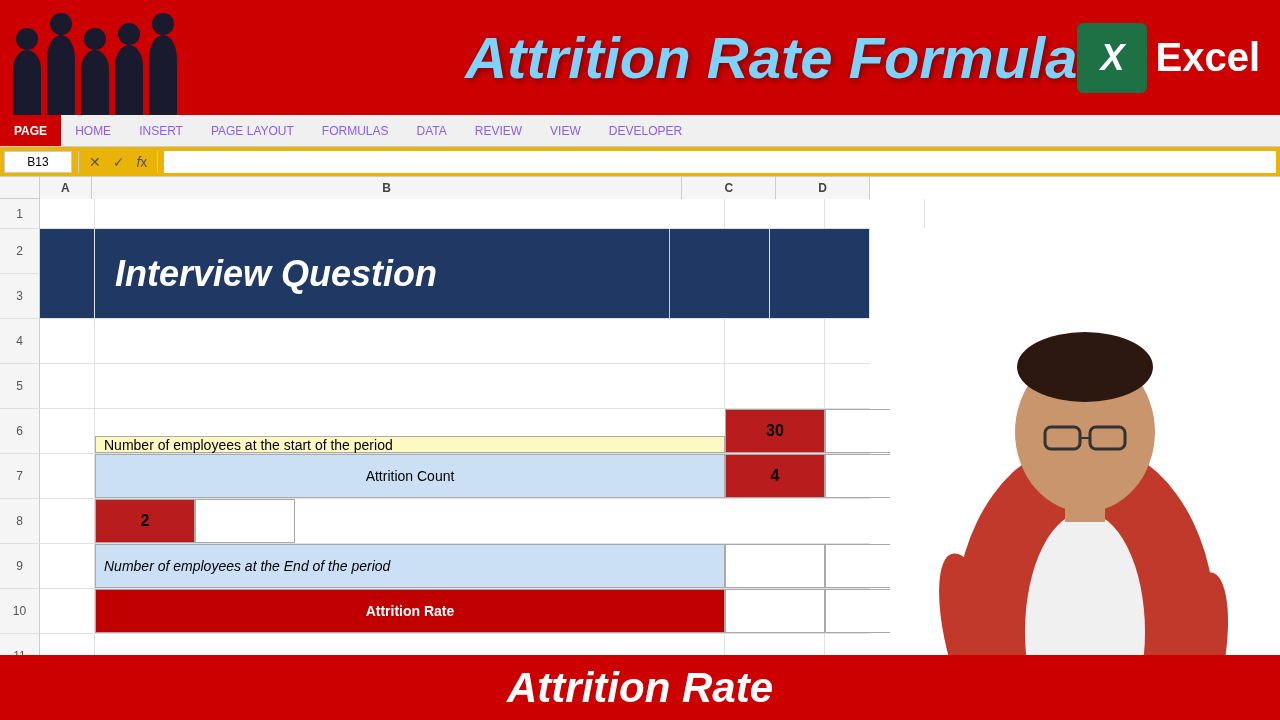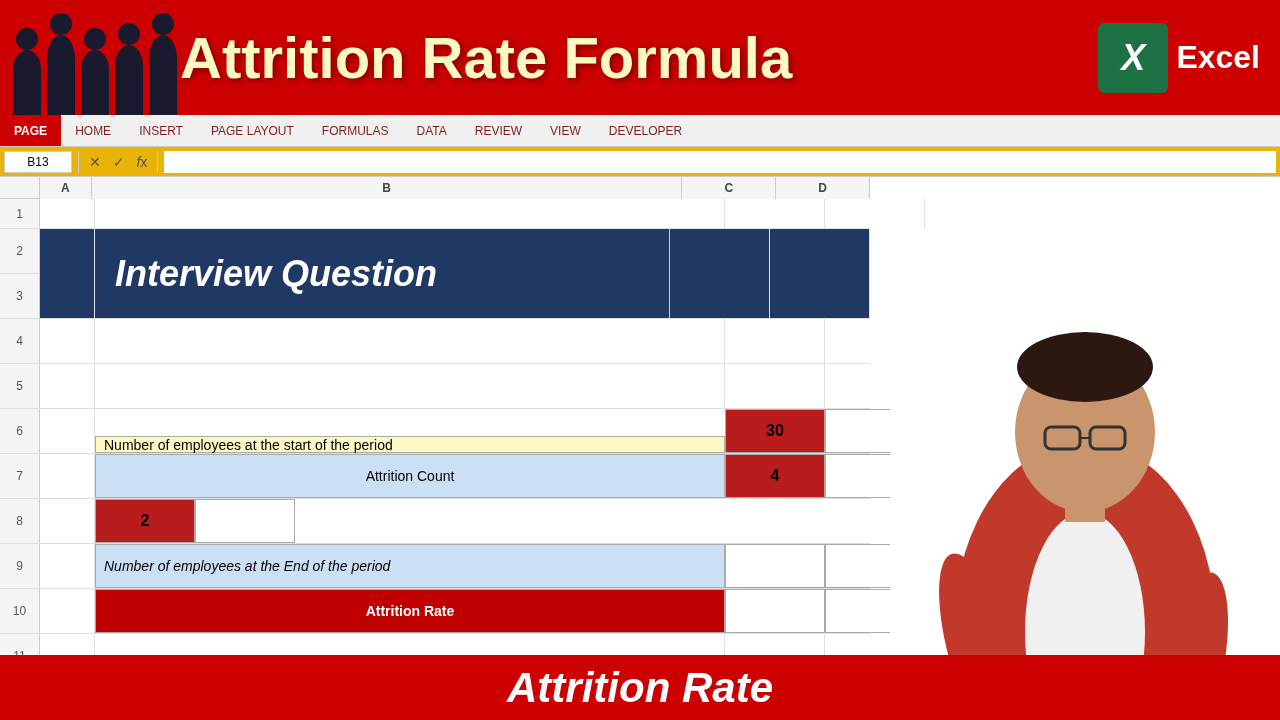--- a/index.html
+++ b/index.html
@@ -8,26 +8,27 @@
     
     .banner {
       background: #cc0000;
       height: 115px;
       display: flex;
       align-items: center;
       padding: 0 20px;
       position: relative;
     }
     .banner-title {
-      color: #fef9c3;
+      color: #7dd3fc;
       font-size: 58px;
       font-weight: 900;
+      font-style: italic;
       text-shadow: 2px 2px 6px rgba(0,0,0,0.4);
       flex: 1;
-      text-align: left;
+      text-align: right;
       margin-left: 160px;
     }
     .banner-people {
       position: absolute;
       left: 10px;
       bottom: 0;
       width: 170px;
       height: 110px;
       display: flex;
       align-items: flex-end;
@@ -70,40 +71,40 @@
       display: flex;
       align-items: center;
       justify-content: center;
       color: #fff;
       font-size: 36px;
       font-weight: bold;
       font-style: italic;
     }
     .excel-text {
       color: #fff;
-      font-size: 32px;
+      font-size: 40px;
       font-weight: bold;
     }
 
     
     .ribbon {
       background: #f0f0f0;
       border-bottom: 1px solid #ccc;
       height: 32px;
       display: flex;
       align-items: center;
     }
     .ribbon-tab {
       padding: 0 14px;
       height: 100%;
       display: flex;
       align-items: center;
       font-size: 12px;
       cursor: pointer;
-      color: #7f1d1d;
+      color: #8b5cf6;
     }
     .ribbon-tab.active {
       background: #cc0000;
       color: #fff;
       font-weight: bold;
     }
 
     
     .formula-bar {
       display: flex;

